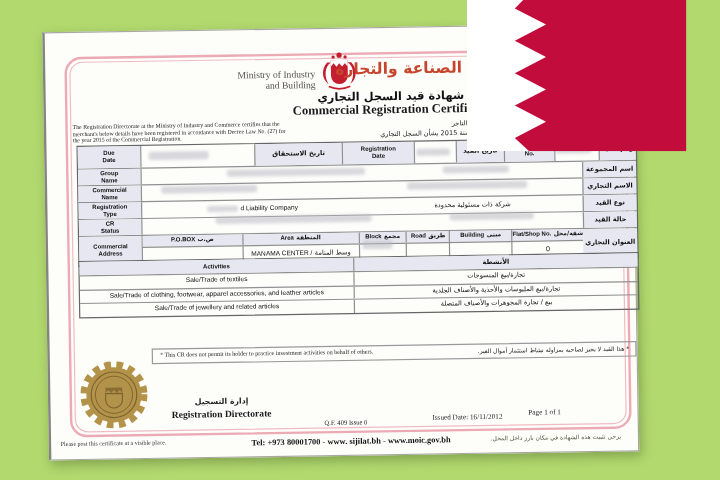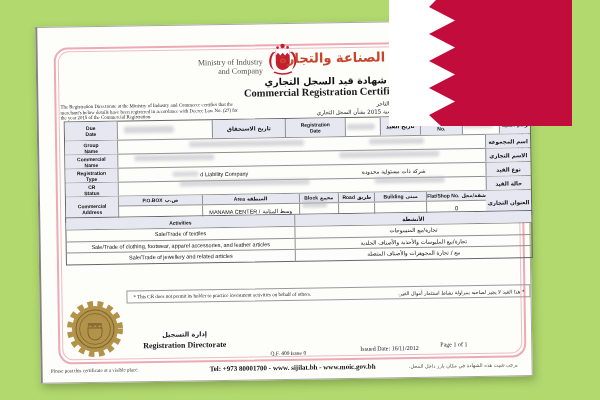--- a/index.html
+++ b/index.html
@@ -32,21 +32,21 @@
 </style>
 </head>
 <body>
 
 <div class="abs page">
 
   <div class="abs pinkborder"></div>
 
   <div class="abs serif" style="left:120px;top:33px;width:105px;text-align:right;font-size:8px;line-height:9px;color:#55524e;">
     <span>Ministry of Industry</span><br>
-    <span>and Company</span>
+    <span>and Building</span>
   </div>
 
   <svg class="abs" style="left:228px;top:17px;" width="34" height="36" viewBox="0 0 34 36">
     <path d="M7,11 C2,16 2,25 8,29 C4,23 5,14 10,11 Z" fill="#c41e31"></path>
     <path d="M27,11 C32,16 32,25 26,29 C30,23 29,14 24,11 Z" fill="#c41e31"></path>
     <circle cx="17" cy="5" r="2.2" fill="#c41e31"></circle>
     <circle cx="12" cy="6.5" r="1.4" fill="#c41e31"></circle>
     <circle cx="22" cy="6.5" r="1.4" fill="#c41e31"></circle>
     <path d="M10,9 h14 v13 a7,7 0 0 1 -14,0 z" fill="#c41e31"></path>
     <path d="M10,9 h14 v5.5 l-2.3,-2.8 -2.3,2.8 -2.4,-2.8 -2.3,2.8 -2.4,-2.8 -2.3,2.8 z" fill="#ffffff"></path>

